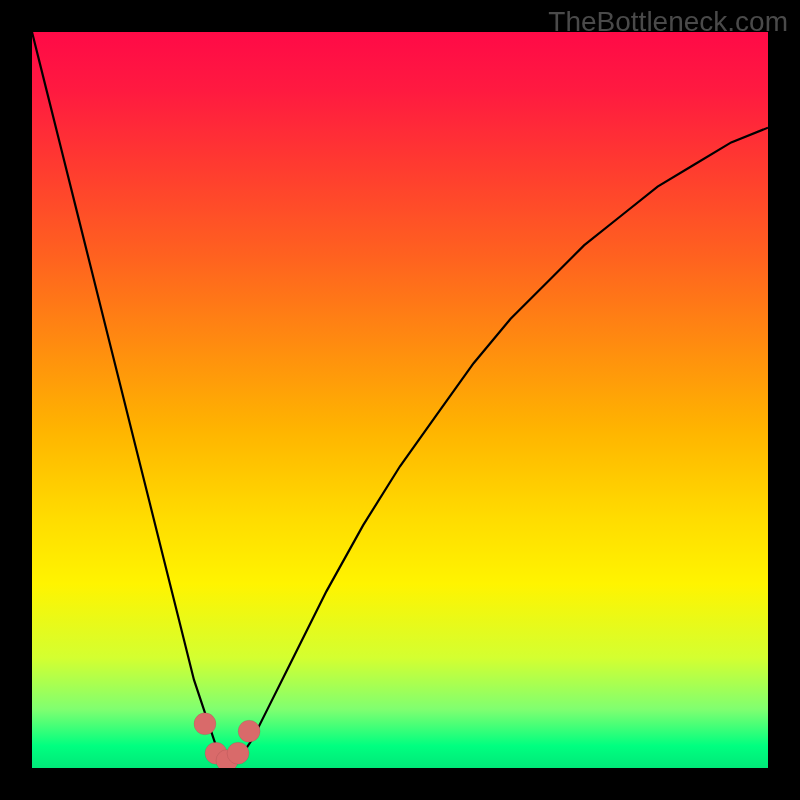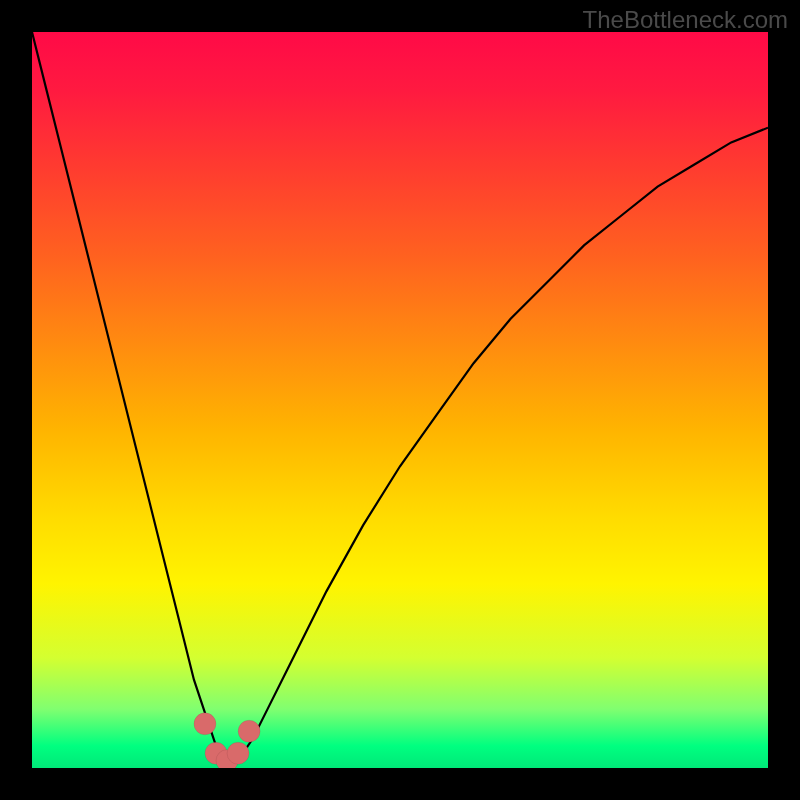--- a/index.html
+++ b/index.html
@@ -9,21 +9,21 @@
     background: #000;
     position: relative;
     overflow: hidden;
   }
   .watermark {
     position: absolute;
     top: 6px;
     right: 12px;
     color: #4a4a4a;
     font-family: Arial, sans-serif;
-    font-size: 24px;
+    font-size: 28px;
     font-weight: 500;
     z-index: 10;
   }
   .plot-area {
     position: absolute;
     top: 32px;
     left: 32px;
     width: 736px;
     height: 736px;
     background: linear-gradient(to bottom,

